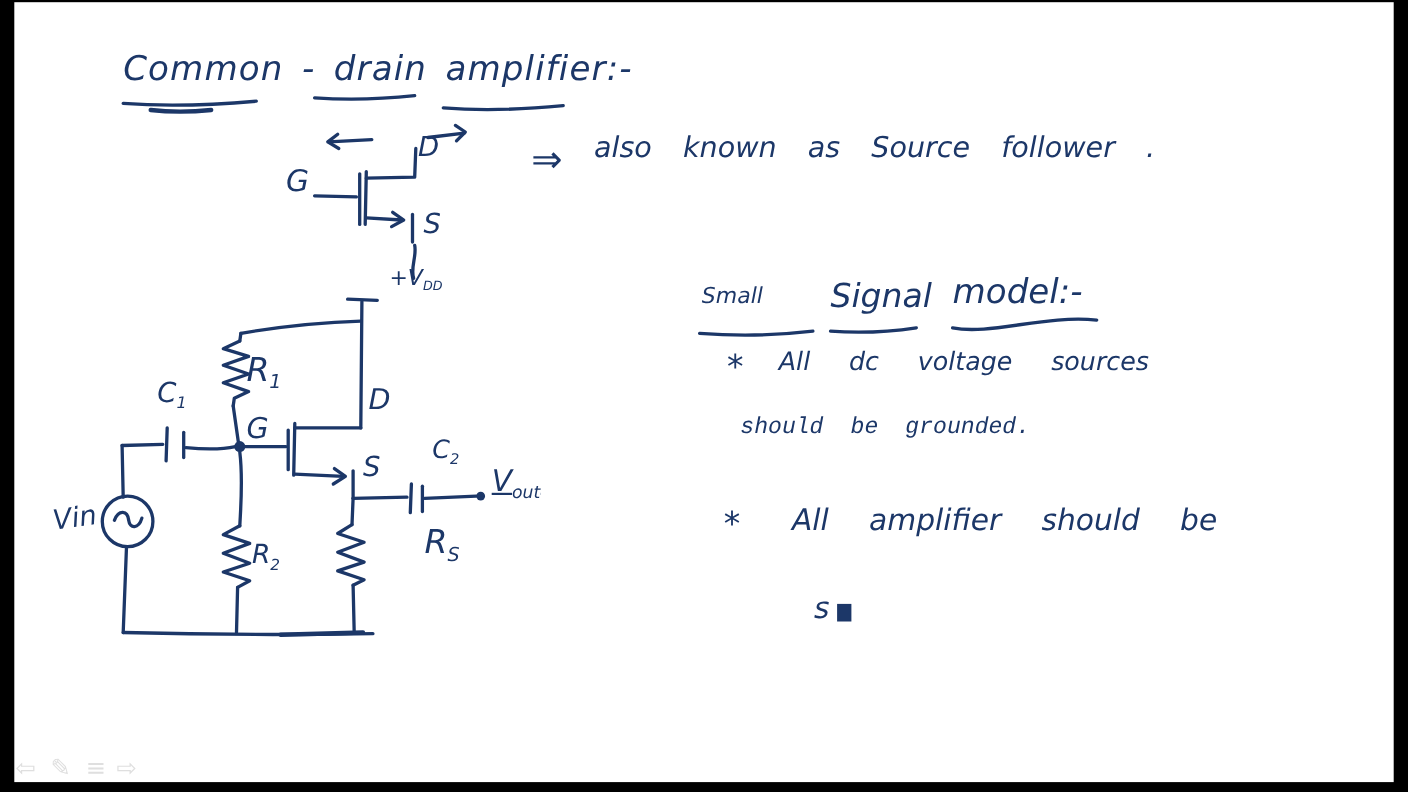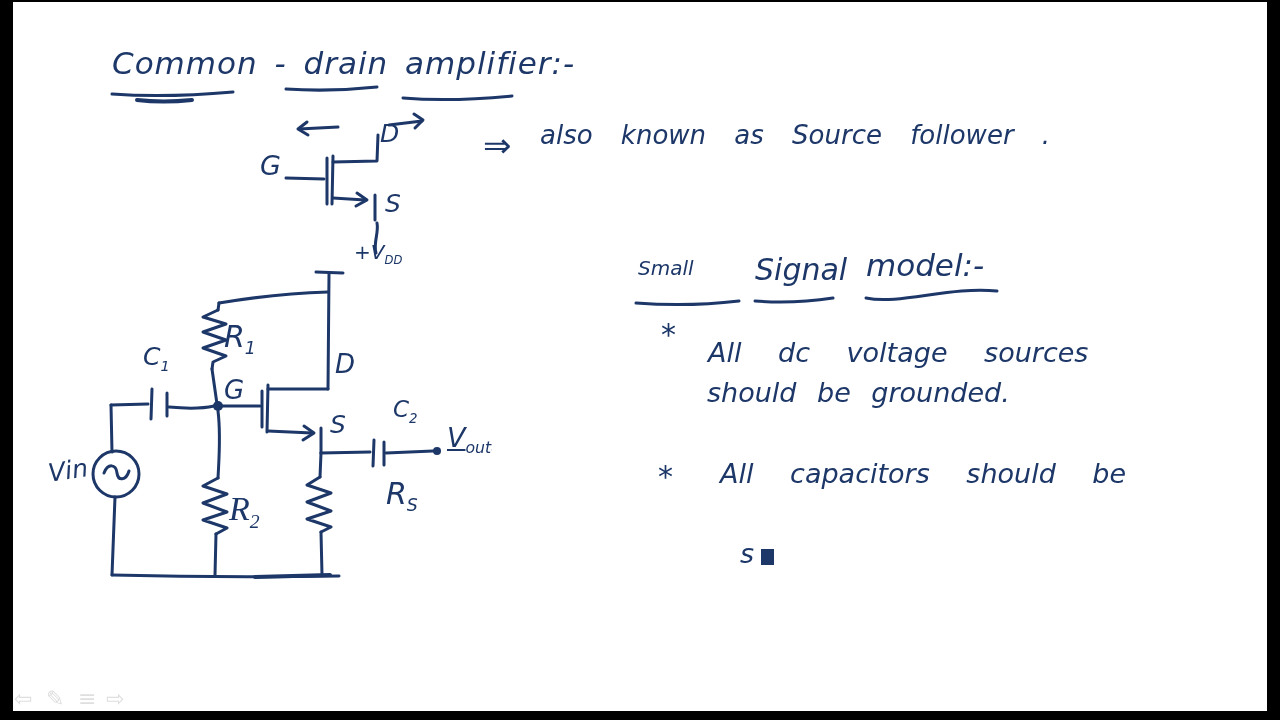--- a/index.html
+++ b/index.html
@@ -121,32 +121,32 @@
 
 <div class="hw" style="left:342px;top:242px;font-size:20px;margin-left:12px;"><span>+V</span><span class="sub">DD</span></div>
 <div class="hw" style="left:224px;top:322px;font-size:30px;"><span>R</span><span class="sub">1</span></div>
 <div class="hw" style="left:143px;top:344px;font-size:25px;"><span>C</span><span class="sub">1</span></div>
 <div class="hw" style="left:224px;top:377px;font-size:26px;">G</div>
 <div class="hw" style="left:335px;top:351px;font-size:26px;">D</div>
 <div class="hw" style="left:330px;top:412px;font-size:25px;">S</div>
 <div class="hw" style="left:393px;top:398px;font-size:23px;"><span>C</span><span class="sub">2</span></div>
 <div class="hw" style="left:447px;top:424px;font-size:27px;text-decoration:underline;"><span>V</span><span class="sub">out</span></div>
 <div class="hw" style="left:48px;top:458px;font-size:25px;transform:rotate(-8deg);">Vin</div>
-<div class="hw" style="left:229px;top:492px;font-size:34px;font-family:Liberation Serif, serif;"><span>R</span><span class="sub">2</span></div>
+<div class="hw" style="left:229px;top:492px;font-size:24px;"><span>R</span><span class="sub">2</span></div>
 <div class="hw" style="left:339px;top:479px;font-size:30px;margin-left:47px;"><span>R</span><span class="sub">S</span></div>
 
 <div class="hw" style="left:638px;top:258px;font-size:20px;">Small</div>
 <div class="hw" style="left:755px;top:255px;font-size:30px;">Signal</div>
 <div class="hw" style="left:866px;top:250px;font-size:31px;text-align:right;">model:-</div>
 
 <div class="hw" style="left:661px;top:320px;font-size:30px;">*</div>
-<div class="hw" style="left:708px;top:318px;font-size:27px;word-spacing:28px;margin-top:21px;">All dc voltage sources</div>
-<div class="hw" style="left:707px;top:379px;font-size:27px;word-spacing:12px;">should be grounded.</div>
+<div class="hw" style="left:708px;top:318px;font-size:23px;word-spacing:28px;">All dc voltage sources</div>
+<div class="hw" style="left:673px;top:379px;font-size:21px;word-spacing:12px;font-family:Liberation Mono, monospace;">should be grounded.</div>
 
 <div class="hw" style="left:658px;top:462px;font-size:30px;">*</div>
-<div class="hw" style="left:720px;top:460px;font-size:27px;word-spacing:28px;">All capacitors should be</div>
+<div class="hw" style="left:720px;top:460px;font-size:27px;word-spacing:28px;">All amplifier should be</div>
 <div class="hw" style="left:740px;top:540px;font-size:27px;">s</div>
 <div class="cursor-block"></div>
 
 <div class="toolbar-btn" style="left:14px;"><span>⇦</span></div>
 <div class="toolbar-btn" style="left:46px;"><span>✎</span></div>
 <div class="toolbar-btn" style="left:78px;"><span>≡</span></div>
 <div class="toolbar-btn" style="left:106px;"><span>⇨</span></div>
 
 </body></html>

